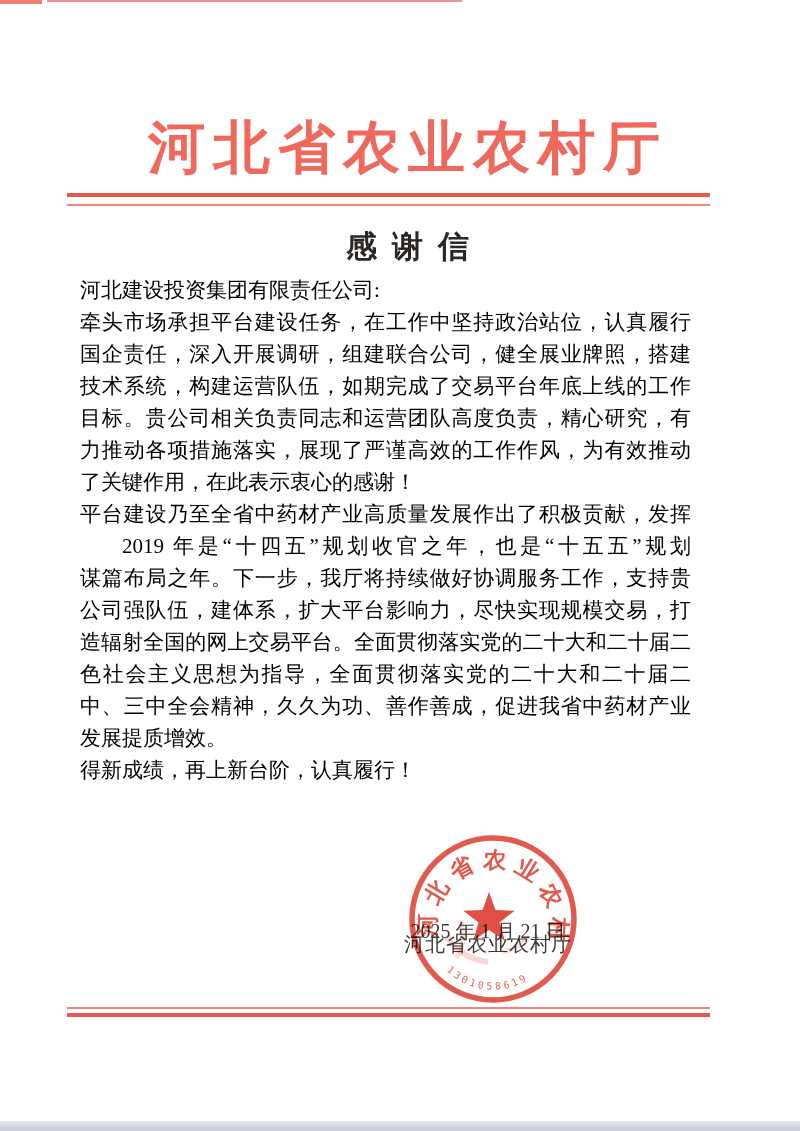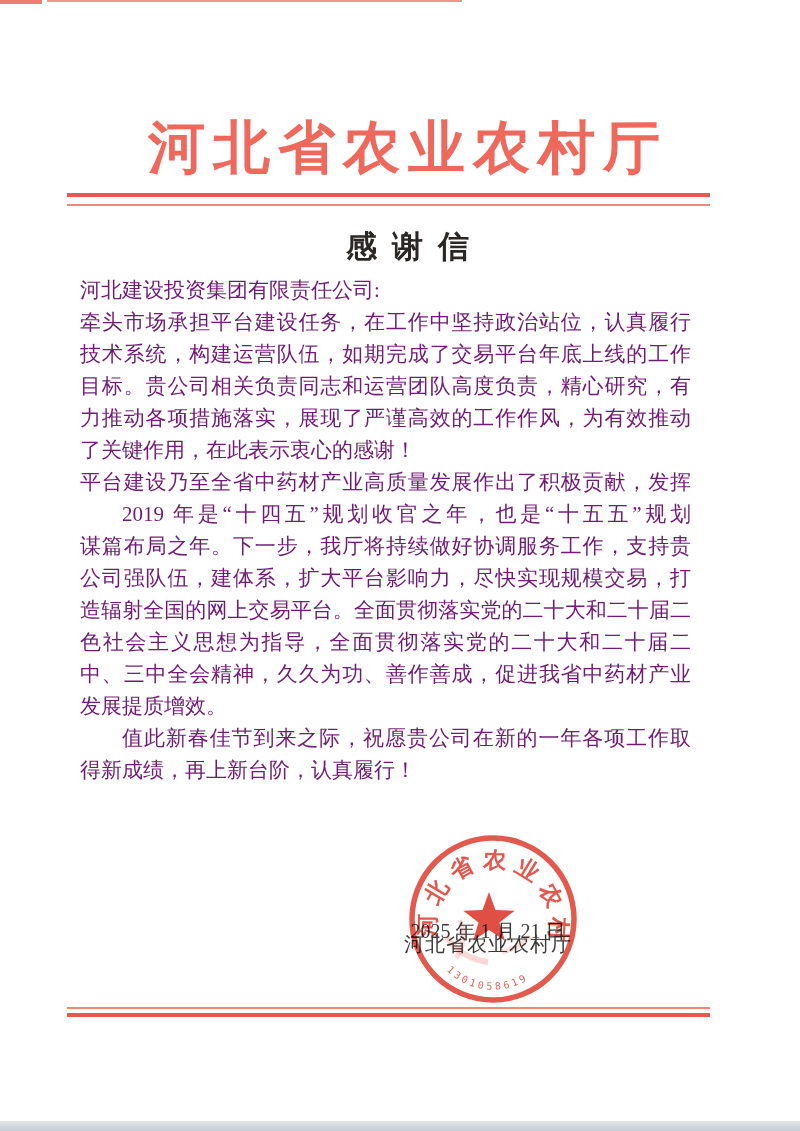--- a/index.html
+++ b/index.html
@@ -37,21 +37,21 @@
     left:0; top:226px; width:800px;
     text-align:center;
     font-size:31px; font-weight:bold;
     letter-spacing:15px; padding-left:15px;
     color:#2a2724; white-space:nowrap;
   }
 
   
   .body-text {
     left:80px; top:274px; width:611px;
-    font-size:21px; color:#701a75;
+    font-size:21px; color:#000000;
   }
   .line {
     height:32px; line-height:32px;
     text-align:justify; text-align-last:justify;
     text-justify:inter-character;
     white-space:nowrap;
   }
   .line.para-end { text-align-last:left; }
   .line.indent { padding-left:42px; }
 
@@ -83,33 +83,33 @@
 
 <div class="abs letterhead">河北省农业农村厅</div>
 <div class="abs rule rule-top-thick"></div>
 <div class="abs rule rule-top-thin"></div>
 
 <div class="abs letter-title">感谢信</div>
 
 <div class="abs body-text">
     <div class="line para-end">河北建设投资集团有限责任公司:</div>
     <div class="line">牵头市场承担平台建设任务，在工作中坚持政治站位，认真履行</div>
+    <div class="line">国企责任，深入开展调研，组建联合公司，健全展业牌照，搭建</div>
     <div class="line">技术系统，构建运营队伍，如期完成了交易平台年底上线的工作</div>
     <div class="line">目标。贵公司相关负责同志和运营团队高度负责，精心研究，有</div>
     <div class="line">力推动各项措施落实，展现了严谨高效的工作作风，为有效推动</div>
     <div class="line para-end">了关键作用，在此表示衷心的感谢！</div>
     <div class="line">平台建设乃至全省中药材产业高质量发展作出了积极贡献，发挥</div>
     <div class="line indent">2019 年是“十四五”规划收官之年，也是“十五五”规划</div>
     <div class="line">谋篇布局之年。下一步，我厅将持续做好协调服务工作，支持贵</div>
     <div class="line">公司强队伍，建体系，扩大平台影响力，尽快实现规模交易，打</div>
     <div class="line">造辐射全国的网上交易平台。全面贯彻落实党的二十大和二十届二</div>
     <div class="line">色社会主义思想为指导，全面贯彻落实党的二十大和二十届二</div>
     <div class="line">中、三中全会精神，久久为功、善作善成，促进我省中药材产业</div>
     <div class="line para-end">发展提质增效。</div>
-    <div class="line indent">值此新春佳节到来之际，祝愿贵公司在新的一年各项工作取</div>
     <div class="line para-end">得新成绩，再上新台阶，认真履行！</div>
   </div>
 
 <div class="abs sig sig-org">河北省农业农村厅</div>
 <div class="abs sig sig-date">2025 年 1 月 21 日</div>
 
 <svg class="abs seal" viewBox="0 0 188 188" xmlns="http://www.w3.org/2000/svg">
   <defs>
     <path id="ringPath" d="M 38.5,114.8 A 58,58 0 1 1 151.5,114.8" fill="none"></path>
     <path id="codePath" d="M 33.2,122.9 A 66,66 0 0 0 156.8,122.9" fill="none"></path>

